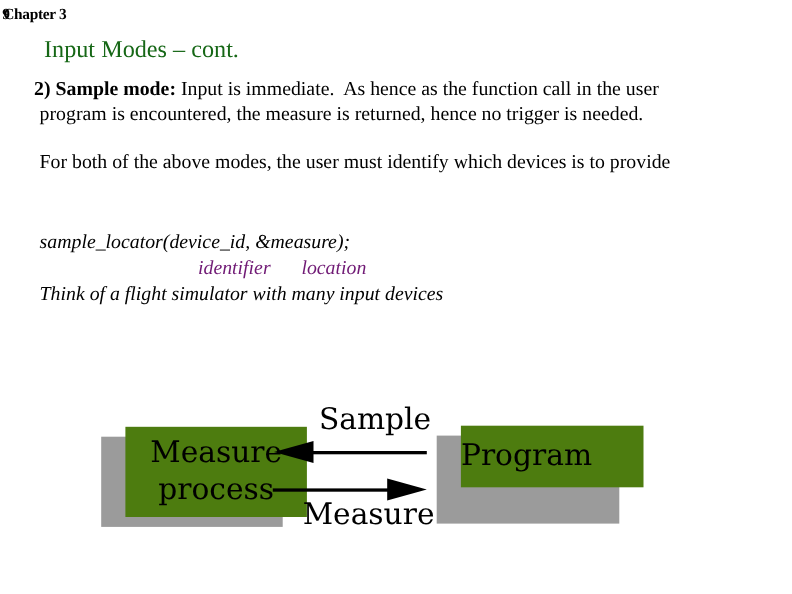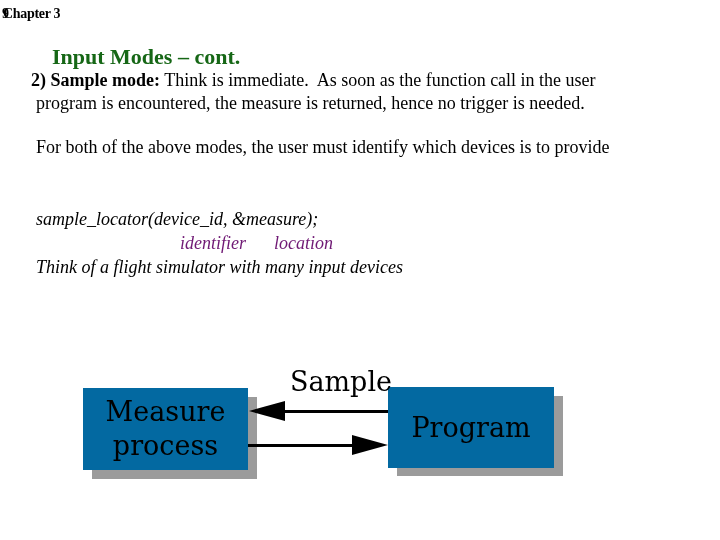--- a/index.html
+++ b/index.html
@@ -5,64 +5,64 @@
   html,body{margin:0;padding:0;background:#fff;}
   .slide{
     position:relative;width:720px;height:540px;background:#ffffff;overflow:hidden;
     font-family:"Liberation Serif",serif;color:#000;
   }
   .abs{position:absolute;white-space:pre;}
   
   .slide-num{position:absolute;left:2px;top:6px;font-size:14px;font-weight:bold;letter-spacing:-0.3px;}
   .chapter{position:absolute;left:3px;top:6px;font-size:14px;font-weight:bold;letter-spacing:-0.3px;}
   
-  .title{position:absolute;left:36px;top:28px;margin:16px;font-size:22px;font-weight:bold;color:#166716;white-space:pre;}
+  .title{position:absolute;left:36px;top:28px;margin:4px;font-size:22px;font-weight:normal;color:#166716;white-space:pre;}
   
   .bline{font-size:18px;line-height:24px;}
   .p1l1{left:31px;top:68px;}
   .p1l2{left:36px;top:91px;}
   .p2l1{left:36px;top:135px;}
   .p2l2{left:36px;top:160px;}
   .code{font-style:italic;}
   .c1{left:36px;top:183px;}
   .c2{left:36px;top:207px;}
   .annot{left:180px;top:231px;font-style:italic;color:#701a75;}
   .annot .gap{display:inline-block;width:28px;}
   .note{left:36px;top:255px;font-style:italic;}
   .b{font-weight:bold;text-align:right;}
   
   .dg{font-family:"DejaVu Serif",serif;}
   .shadow{position:absolute;background:#9b9b9b;}
   .s-left{left:92px;top:397px;width:165px;height:82px;}
   .s-right{left:397px;top:396px;width:166px;height:80px;}
-  .box{position:absolute;background:#0369a1;display:flex;align-items:center;justify-content:center;
-       text-align:center;font-size:27px;line-height:34px;}
+  .box{position:absolute;background:#4d7c0f;display:flex;align-items:center;
+       text-align:center;font-size:27px;line-height:34px;margin-left:31px;}
   .b-left{left:83px;top:388px;width:165px;height:82px;}
-  .b-right{left:388px;top:387px;width:166px;height:81px;}
+  .b-right{left:388px;top:387px;width:166px;height:56px;}
   .aline{position:absolute;background:#000;height:3px;}
   .top-line{left:284px;top:410px;width:104px;}
   .bottom-line{left:248px;top:444px;width:106px;}
   .ahead{position:absolute;width:0;height:0;}
   .head-left{left:249px;top:401px;border-top:10px solid transparent;border-bottom:10px solid transparent;border-right:36px solid #000;}
   .head-right{left:352px;top:435px;border-top:10px solid transparent;border-bottom:10px solid transparent;border-left:36px solid #000;}
   .alabel{position:absolute;font-size:27px;text-align:right;white-space:pre;}
   .lbl-sample{left:252px;top:366px;width:140px;}
   .lbl-measure{left:250px;top:452px;width:145px;}
 </style>
 </head>
 <body>
 
 <div class="slide">
 
   <span class="slide-num">9</span>
   <span class="chapter">Chapter 3</span>
 
   <h1 class="title">Input Modes – cont.</h1>
 
-  <div class="abs bline p1l1"><span class="b">2) Sample mode:</span><span> Think is immediate.  As soon as the function call in the user</span></div>
+  <div class="abs bline p1l1"><span class="b">2) Sample mode:</span><span> Input is immediate.  As hence as the function call in the user</span></div>
   <div class="abs bline p1l2">program is encountered, the measure is returned, hence no trigger is needed.</div>
 
   <div class="abs bline p2l1">For both of the above modes, the user must identify which devices is to provide</div>
 
   <div class="abs bline code c2">sample_locator(device_id, &amp;measure);</div>
 
   <div class="abs bline annot"><span>identifier</span><span class="gap"></span><span>location</span></div>
 
   <div class="abs bline note">Think of a flight simulator with many input devices</div>
 
@@ -75,14 +75,15 @@
   <div class="box b-right dg">
       <span>Program</span>
     </div>
 
   <div class="aline top-line"></div>
   <div class="ahead head-left"></div>
   <div class="aline bottom-line"></div>
   <div class="ahead head-right"></div>
 
   <div class="alabel lbl-sample dg">Sample</div>
+  <div class="alabel lbl-measure dg">Measure</div>
 
 </div>
 
 </body></html>

